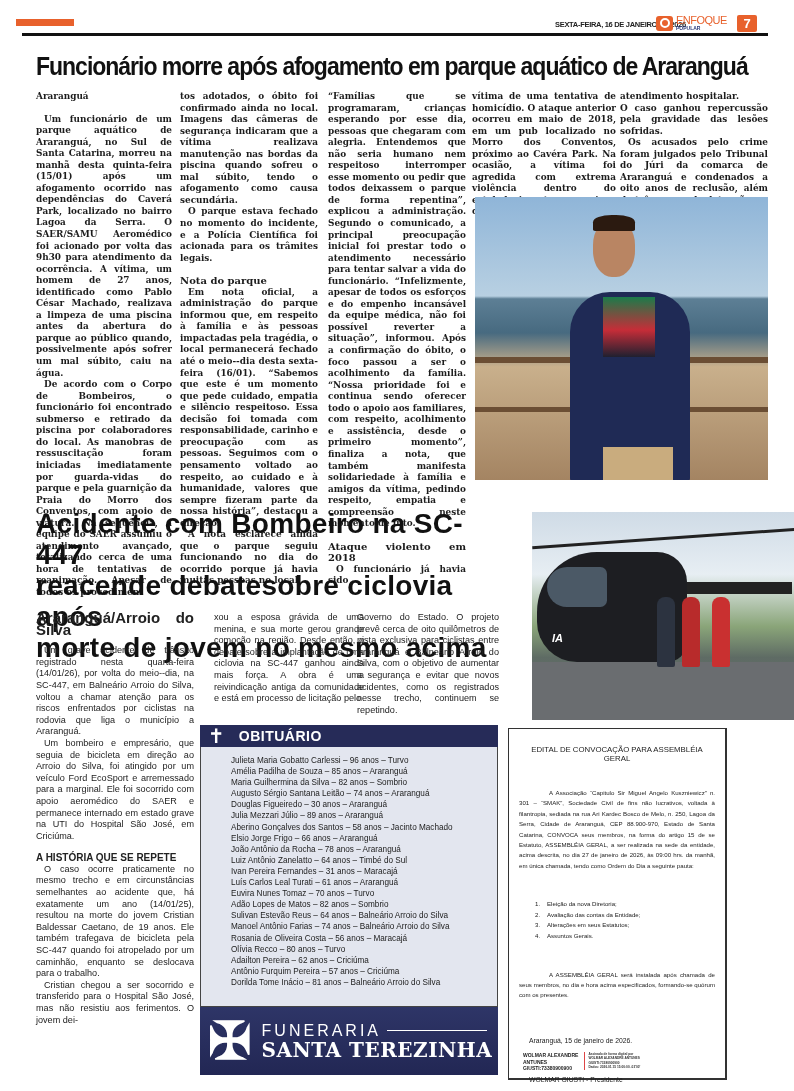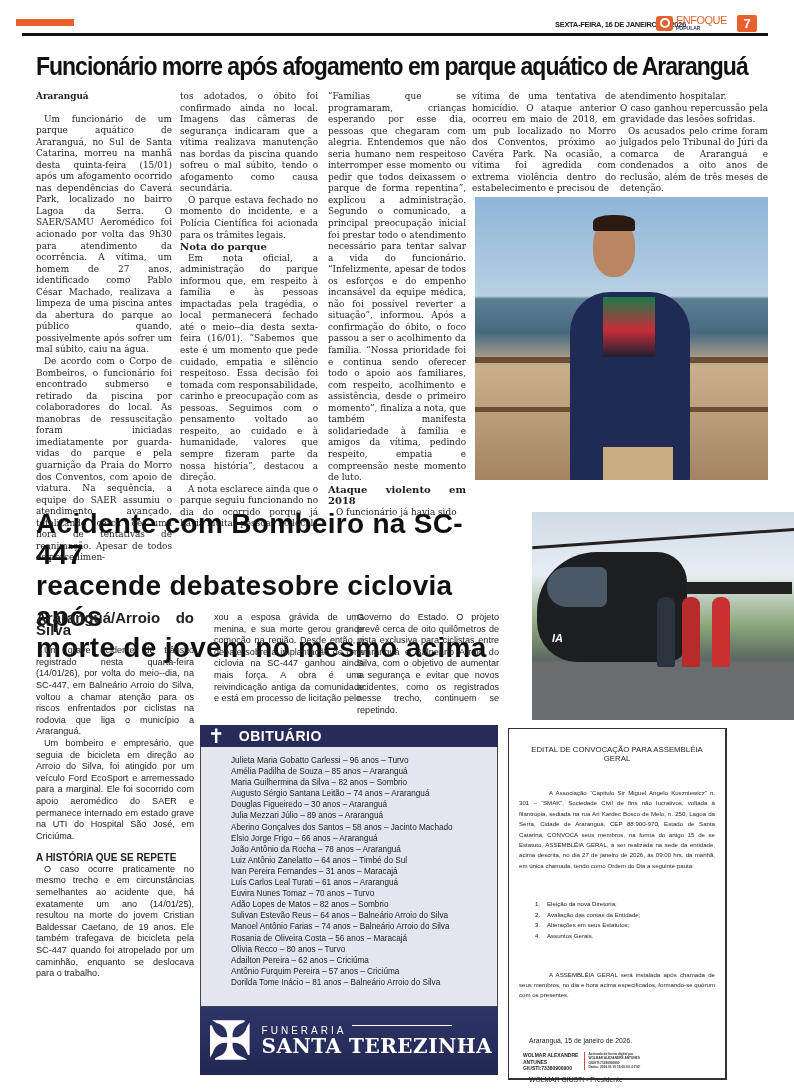--- a/index.html
+++ b/index.html
@@ -13,23 +13,23 @@
   .logo-circle span { width: 10px; height: 10px; border: 2px solid #fff; border-radius: 50%; display: block; }
   .logo-text { display: flex; flex-direction: column; line-height: 1; }
   .logo-main { font-family: "Liberation Sans", sans-serif; font-size: 11px; color: #e8612c; letter-spacing: -0.5px; }
   .logo-sub { font-family: "Liberation Sans", sans-serif; font-size: 5px; font-weight: bold; color: #2a3a7a; }
   .page-num { left: 737px; top: 15px; width: 20px; height: 17px; background: #e8612c; color: #fff; font-family: "Liberation Sans", sans-serif; font-weight: bold; font-size: 13px; text-align: center; line-height: 17px; border-radius: 2px; }
   .hdr-rule { left: 22px; top: 33px; width: 746px; height: 3px; background: #111; }
 
   .headline1 { left: 36px; top: 52px; width: 730px; font-family: "Liberation Sans", sans-serif; font-weight: bold; font-size: 25px; letter-spacing: -1.1px; transform: scaleX(0.92); transform-origin: left; white-space: nowrap; color: #111; }
 
   .col { font-size: 8.9px; line-height: 11.55px; text-align: justify; color: #1c1c1c; }
-  .col p { text-indent: 8px; }
+  .col p { text-indent: 8px; font-weight: bold; }
   .col .lead { font-weight: bold; text-indent: 0; margin-bottom: 11px; }
-  .col .sub { font-weight: bold; font-size: 10px; text-indent: 0; }
+  .col .sub { font-weight: bold; font-size: 10px; text-indent: 0; margin-top: 11px; }
   .c1 { left: 36px; top: 91px; width: 136px; }
   .c2 { left: 180px; top: 91px; width: 138px; }
   .c3 { left: 328px; top: 91px; width: 138px; }
   .c4 { left: 472px; top: 91px; width: 144px; }
   .c5 { left: 620px; top: 91px; width: 148px; }
 
   .photo1 { left: 475px; top: 197px; width: 293px; height: 283px; overflow: hidden; background: linear-gradient(180deg, #8fb5d8 0%, #b8d0e2 35%, #5d7f95 36%, #476a80 48%, #c9b08c 60%, #a48462 100%); }
   .photo2 { left: 532px; top: 512px; width: 265px; height: 208px; overflow: hidden; background: linear-gradient(180deg, #cfdbe6 0%, #e7eef3 30%, #8aa579 55%, #5e6b64 70%, #6e7276 100%); }
 
   .headline2 { left: 36px; top: 508px; width: 460px; font-family: "Liberation Sans", sans-serif; font-weight: bold; font-size: 28px; line-height: 31px; letter-spacing: 0.3px; color: #111; }
@@ -43,21 +43,21 @@
   .s3 { left: 357px; top: 612px; width: 142px; }
 
   .obit { left: 200px; top: 725px; width: 298px; height: 350px; }
   .obit-head { height: 22px; background: #262b58; color: #fff; display: flex; align-items: center; padding-left: 8px; }
   .obit-cross { font-size: 20px; font-weight: bold; margin-right: 14px; font-family: "DejaVu Sans", sans-serif; }
   .obit-title { font-family: "Liberation Sans", sans-serif; font-size: 14px; font-weight: bold; letter-spacing: 0.5px; }
   .obit-list { background: #e3e6ef; border: 1px solid #444; border-top: none; height: 260px; padding: 8px 15px 0 30px; font-family: "Liberation Sans", sans-serif; font-size: 8.2px; line-height: 11.1px; color: #222; }
   .obit-list li { list-style: none; white-space: nowrap; }
   .funeraria { height: 68px; background: linear-gradient(180deg, #2e3567 0%, #222754 100%); display: flex; align-items: center; padding-left: 8px; color: #fff; }
   .fun-cross { font-size: 52px; font-family: "DejaVu Serif", serif; font-weight: bold; margin-right: 10px; line-height: 1; }
-  .fun-small { font-family: "Liberation Sans", sans-serif; font-size: 10px; letter-spacing: 3px; display: flex; gap: 6px; }
+  .fun-small { font-family: "Liberation Sans", sans-serif; font-size: 16px; letter-spacing: 3px; display: flex; align-items: center; gap: 6px; }
   .fun-small .line { width: 100px; height: 1px; background: #fff; }
   .fun-big { font-family: "DejaVu Serif", serif; font-weight: bold; font-size: 20px; letter-spacing: 0.5px; line-height: 1.05; }
 
   .edital { left: 508px; top: 728px; width: 219px; height: 352px; border: 1px solid #333; border-right-width: 2px; border-bottom-width: 2px; padding: 16px 10px 0 10px; font-family: "Liberation Sans", sans-serif; color: #222; }
   .ed-title { font-size: 7.8px; text-align: center; margin-bottom: 25px; }
   .ed-body { font-size: 6.1px; line-height: 10.4px; text-align: justify; text-indent: 30px; }
   .ed-list { font-size: 6.1px; line-height: 10.6px; margin: 28px 0 0 16px; }
   .ed-list li { list-style: none; }
   .ed-list li span.n { display: inline-block; width: 12px; }
   .ed-body2 { margin-top: 28px; }
@@ -156,20 +156,21 @@
   <div class="p2-person" style="left:180px; background:#c93030"></div>
   <div class="p2-person" style="left:125px; background:#2c3340"></div>
 </div>
 
 <div class="abs sans s1">
   <p class="lead">Araranguá/Arroio do Silva</p>
   <p>Um grave acidente de trânsito registrado nesta quarta-feira (14/01/26), por volta do meio--dia, na SC-447, em Balneário Arroio do Silva, voltou a chamar atenção para os riscos enfrentados por ciclistas na rodovia que liga o município a Araranguá.</p>
   <p>Um bombeiro e empresário, que seguia de bicicleta em direção ao Arroio do Silva, foi atingido por um veículo Ford EcoSport e arremessado para a marginal. Ele foi socorrido com apoio aeromédico do SAER e permanece internado em estado grave na UTI do Hospital São José, em Criciúma.</p>
   <p class="sub">A HISTÓRIA QUE SE REPETE</p>
   <p>O caso ocorre praticamente no mesmo trecho e em circunstâncias semelhantes ao acidente que, há exatamente um ano (14/01/25), resultou na morte do jovem Cristian Baldessar Caetano, de 19 anos. Ele também trafegava de bicicleta pela SC-447 quando foi atropelado por um caminhão, enquanto se deslocava para o trabalho.</p>
+  <p>Cristian chegou a ser socorrido e transferido para o Hospital São José, mas não resistiu aos ferimentos. O jovem dei-</p>
 </div>
 <div class="abs sans s2">
   <p style="text-indent:0">xou a esposa grávida de uma menina, e sua morte gerou grande comoção na região. Desde então, o debate sobre a implantação de uma ciclovia na SC-447 ganhou ainda mais força. A obra é uma reivindicação antiga da comunidade e está em processo de licitação pelo</p>
 </div>
 <div class="abs sans s3">
   <p style="text-indent:0">Governo do Estado. O projeto prevê cerca de oito quilômetros de pista exclusiva para ciclistas entre Araranguá e Balneário Arroio do Silva, com o objetivo de aumentar a segurança e evitar que novos acidentes, como os registrados nesse trecho, continuem se repetindo.</p>
 </div>
 
 <div class="abs obit">
   <div class="obit-head">

